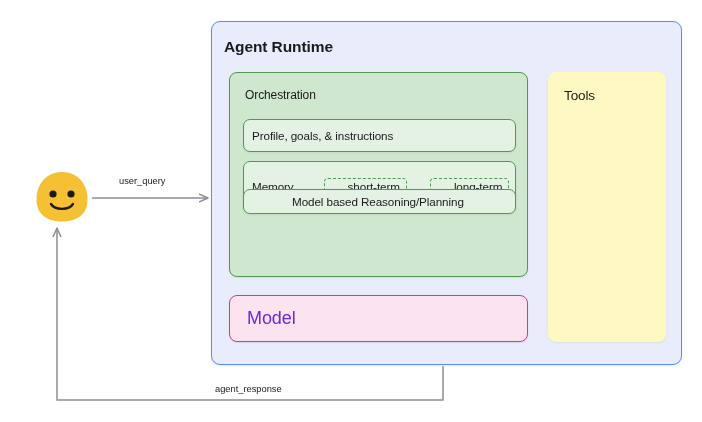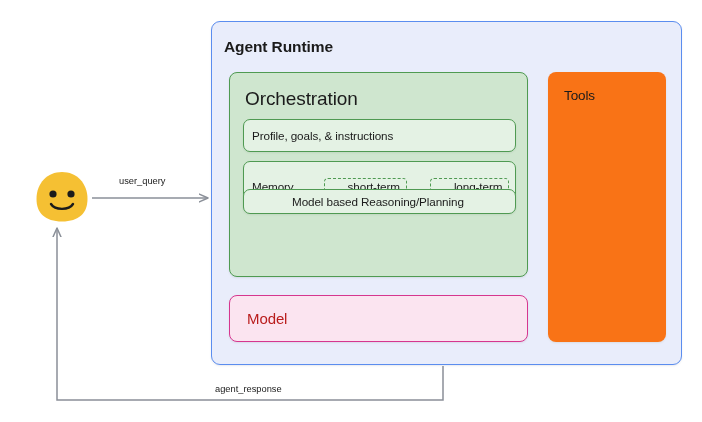--- a/index.html
+++ b/index.html
@@ -74,21 +74,21 @@
     background: #cfe6cf;
     border: 1.5px solid #4f9a52;
     border-radius: 8px;
     box-sizing: border-box;
     box-shadow: 0 1px 2px rgba(40,70,40,0.10);
   }
   #orchestration-title {
     position: absolute;
     left: 15px;
     top: 15px;
-    font-size: 19px;
+    font-size: 12px;
     font-weight: normal;
     color: #1b1b1b;
     letter-spacing: -0.1px;
   }
 
   .orch-card {
     position: absolute;
     left: 13px;
     width: 273px;
     background: #e4f2e4;
@@ -133,34 +133,34 @@
     height: 47px;
     background: #fbe4f0;
     border: 1.6px solid #d6368f;
     border-radius: 8px;
     box-sizing: border-box;
     display: flex;
     align-items: center;
     box-shadow: 0 1px 2px rgba(120,30,80,0.10);
   }
   #model-title {
-    font-size: 15px;
-    color: #b91c1c;
+    font-size: 18px;
+    color: #6d28d9;
     margin-left: 17px;
     letter-spacing: -0.1px;
   }
 
   
   #tools-box {
     position: absolute;
     left: 336px;
     top: 50px;
     width: 118px;
     height: 270px;
-    background: #f97316;
+    background: #fef9c3;
     border: 1.6px solid #eab game;
     border-radius: 8px;
     box-sizing: border-box;
     box-shadow: 0 1px 2px rgba(110,90,20,0.10);
   }
   #tools-title {
     position: absolute;
     left: 16px;
     top: 16px;
     font-size: 13.5px;

